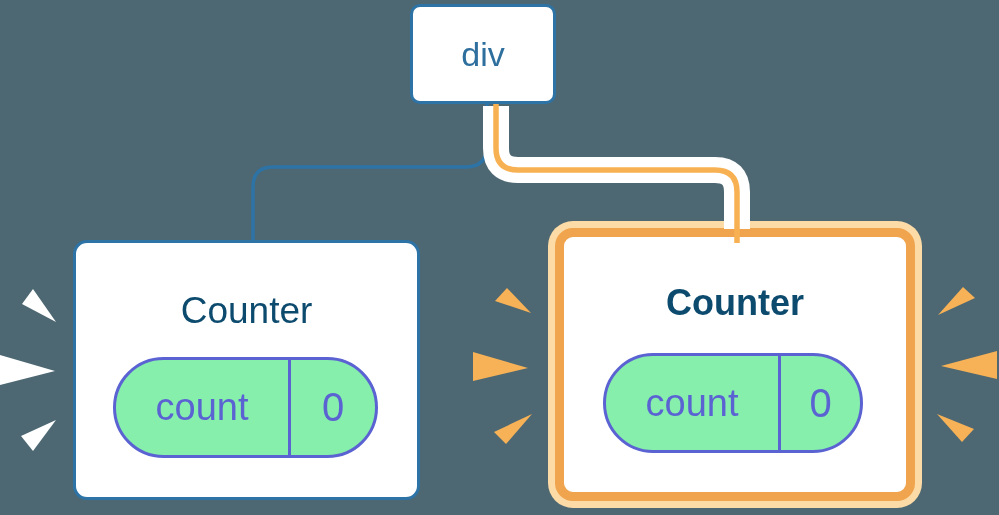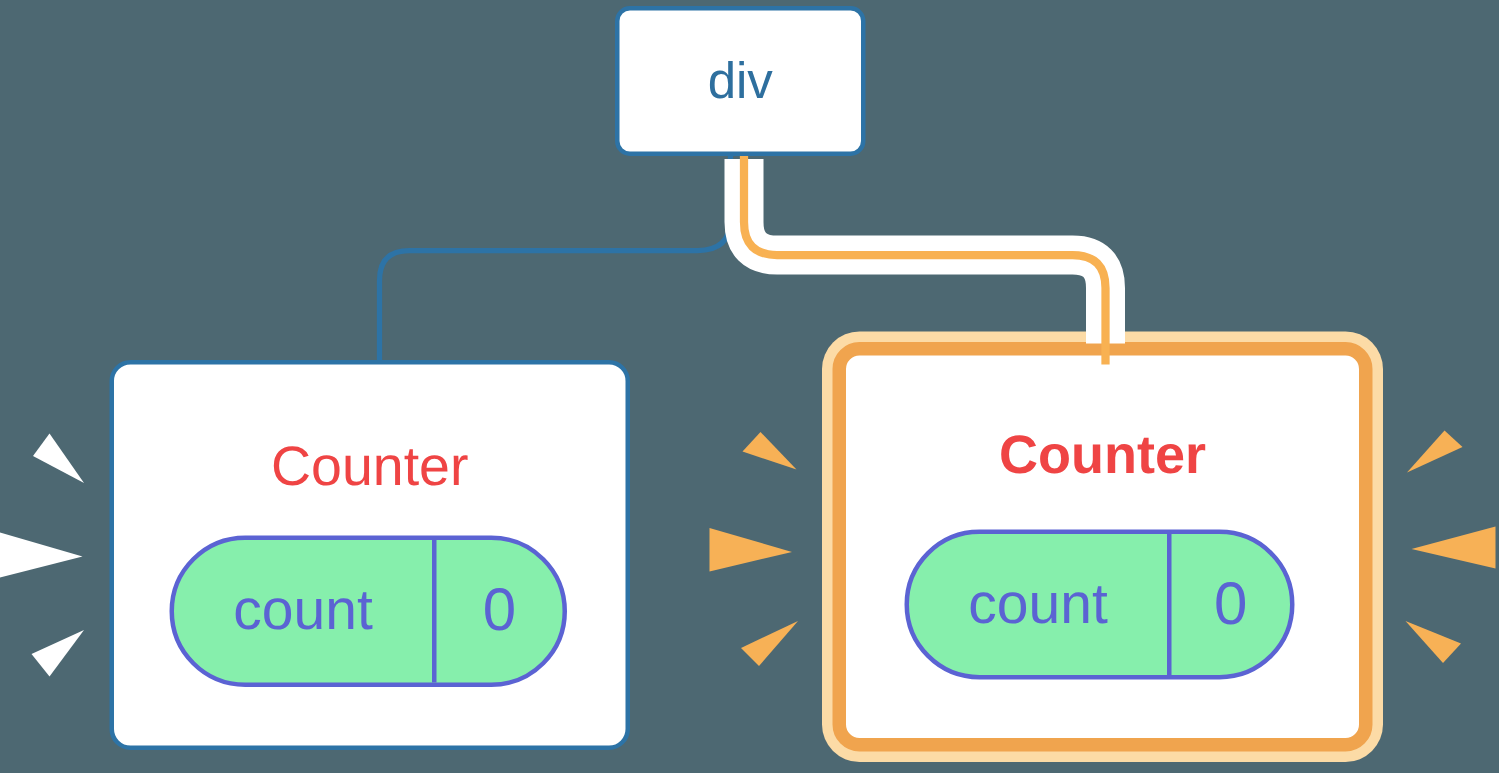--- a/index.html
+++ b/index.html
@@ -6,40 +6,40 @@
   .canvas{
     position:relative;width:999px;height:515px;overflow:hidden;
     background:#4d6872;
     font-family:"Liberation Sans","DejaVu Sans",sans-serif;
   }
   .layer{position:absolute;left:0;top:0;width:999px;height:515px;pointer-events:none;}
   .node{position:absolute;background:#ffffff;box-sizing:border-box;}
 
   
   .div-node{
-    left:410px;top:4px;width:167px;height:100px;
+    left:410px;top:4px;width:146px;height:100px;
     border:3px solid #2d73a6;border-radius:10px;
     display:flex;align-items:center;justify-content:center;
     color:#2e6f9e;font-size:34px;font-weight:500;
   }
 
   
   .counter-node{border-radius:14px;}
   .counter-left{
     left:73px;top:240px;width:347px;height:260px;
     border:3px solid #2d73a6;
   }
   .counter-right{
     left:555px;top:228px;width:360px;height:273px;
     border:9px solid #f0a44e;border-radius:18px;
     box-shadow:0 0 0 7px #fcdba6;
   }
   .counter-title{
     position:absolute;left:0;width:100%;text-align:center;
-    color:#ef4444;font-size:37px;line-height:40px;font-weight:500;
+    color:#0c4a6e;font-size:37px;line-height:40px;font-weight:500;
   }
   .counter-left .counter-title{top:48px;}
   .counter-right .counter-title{top:46px;font-size:36px;font-weight:700;}
 
   
   .state-pill{
     position:absolute;display:flex;box-sizing:border-box;
     border:3px solid #5b63d3;border-radius:52px;background:#86efac;
     color:#5b63d3;
   }

